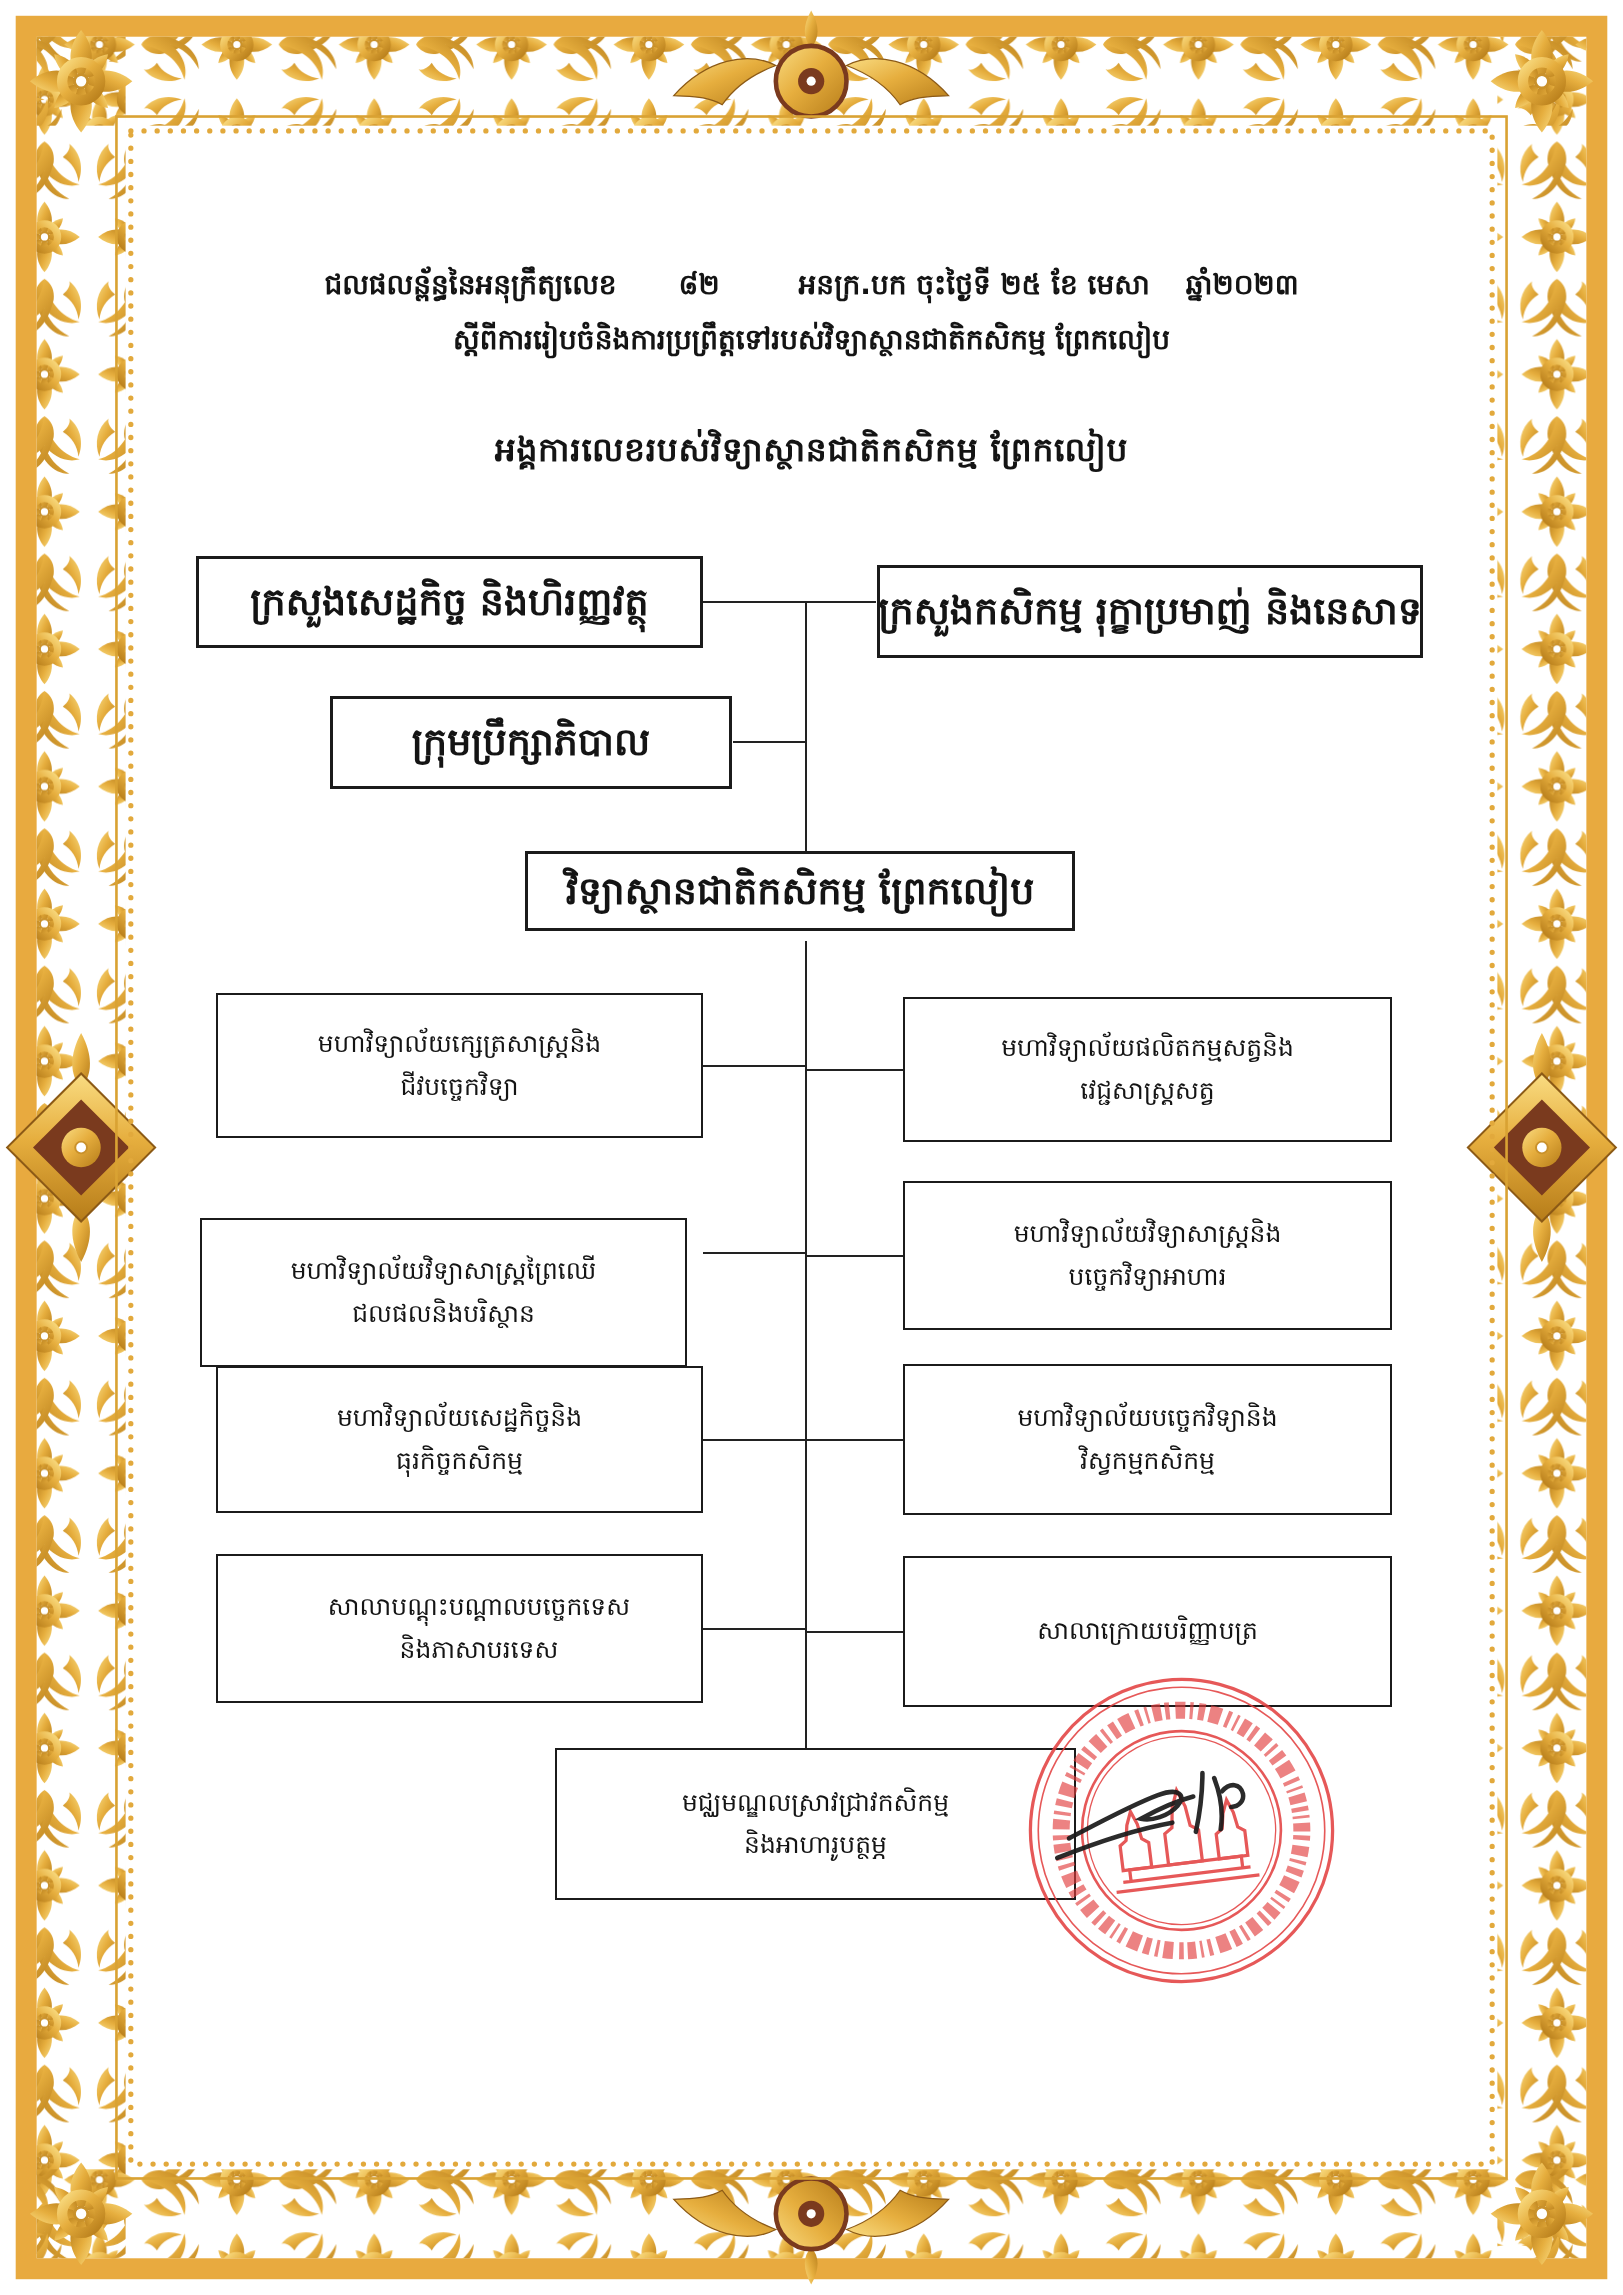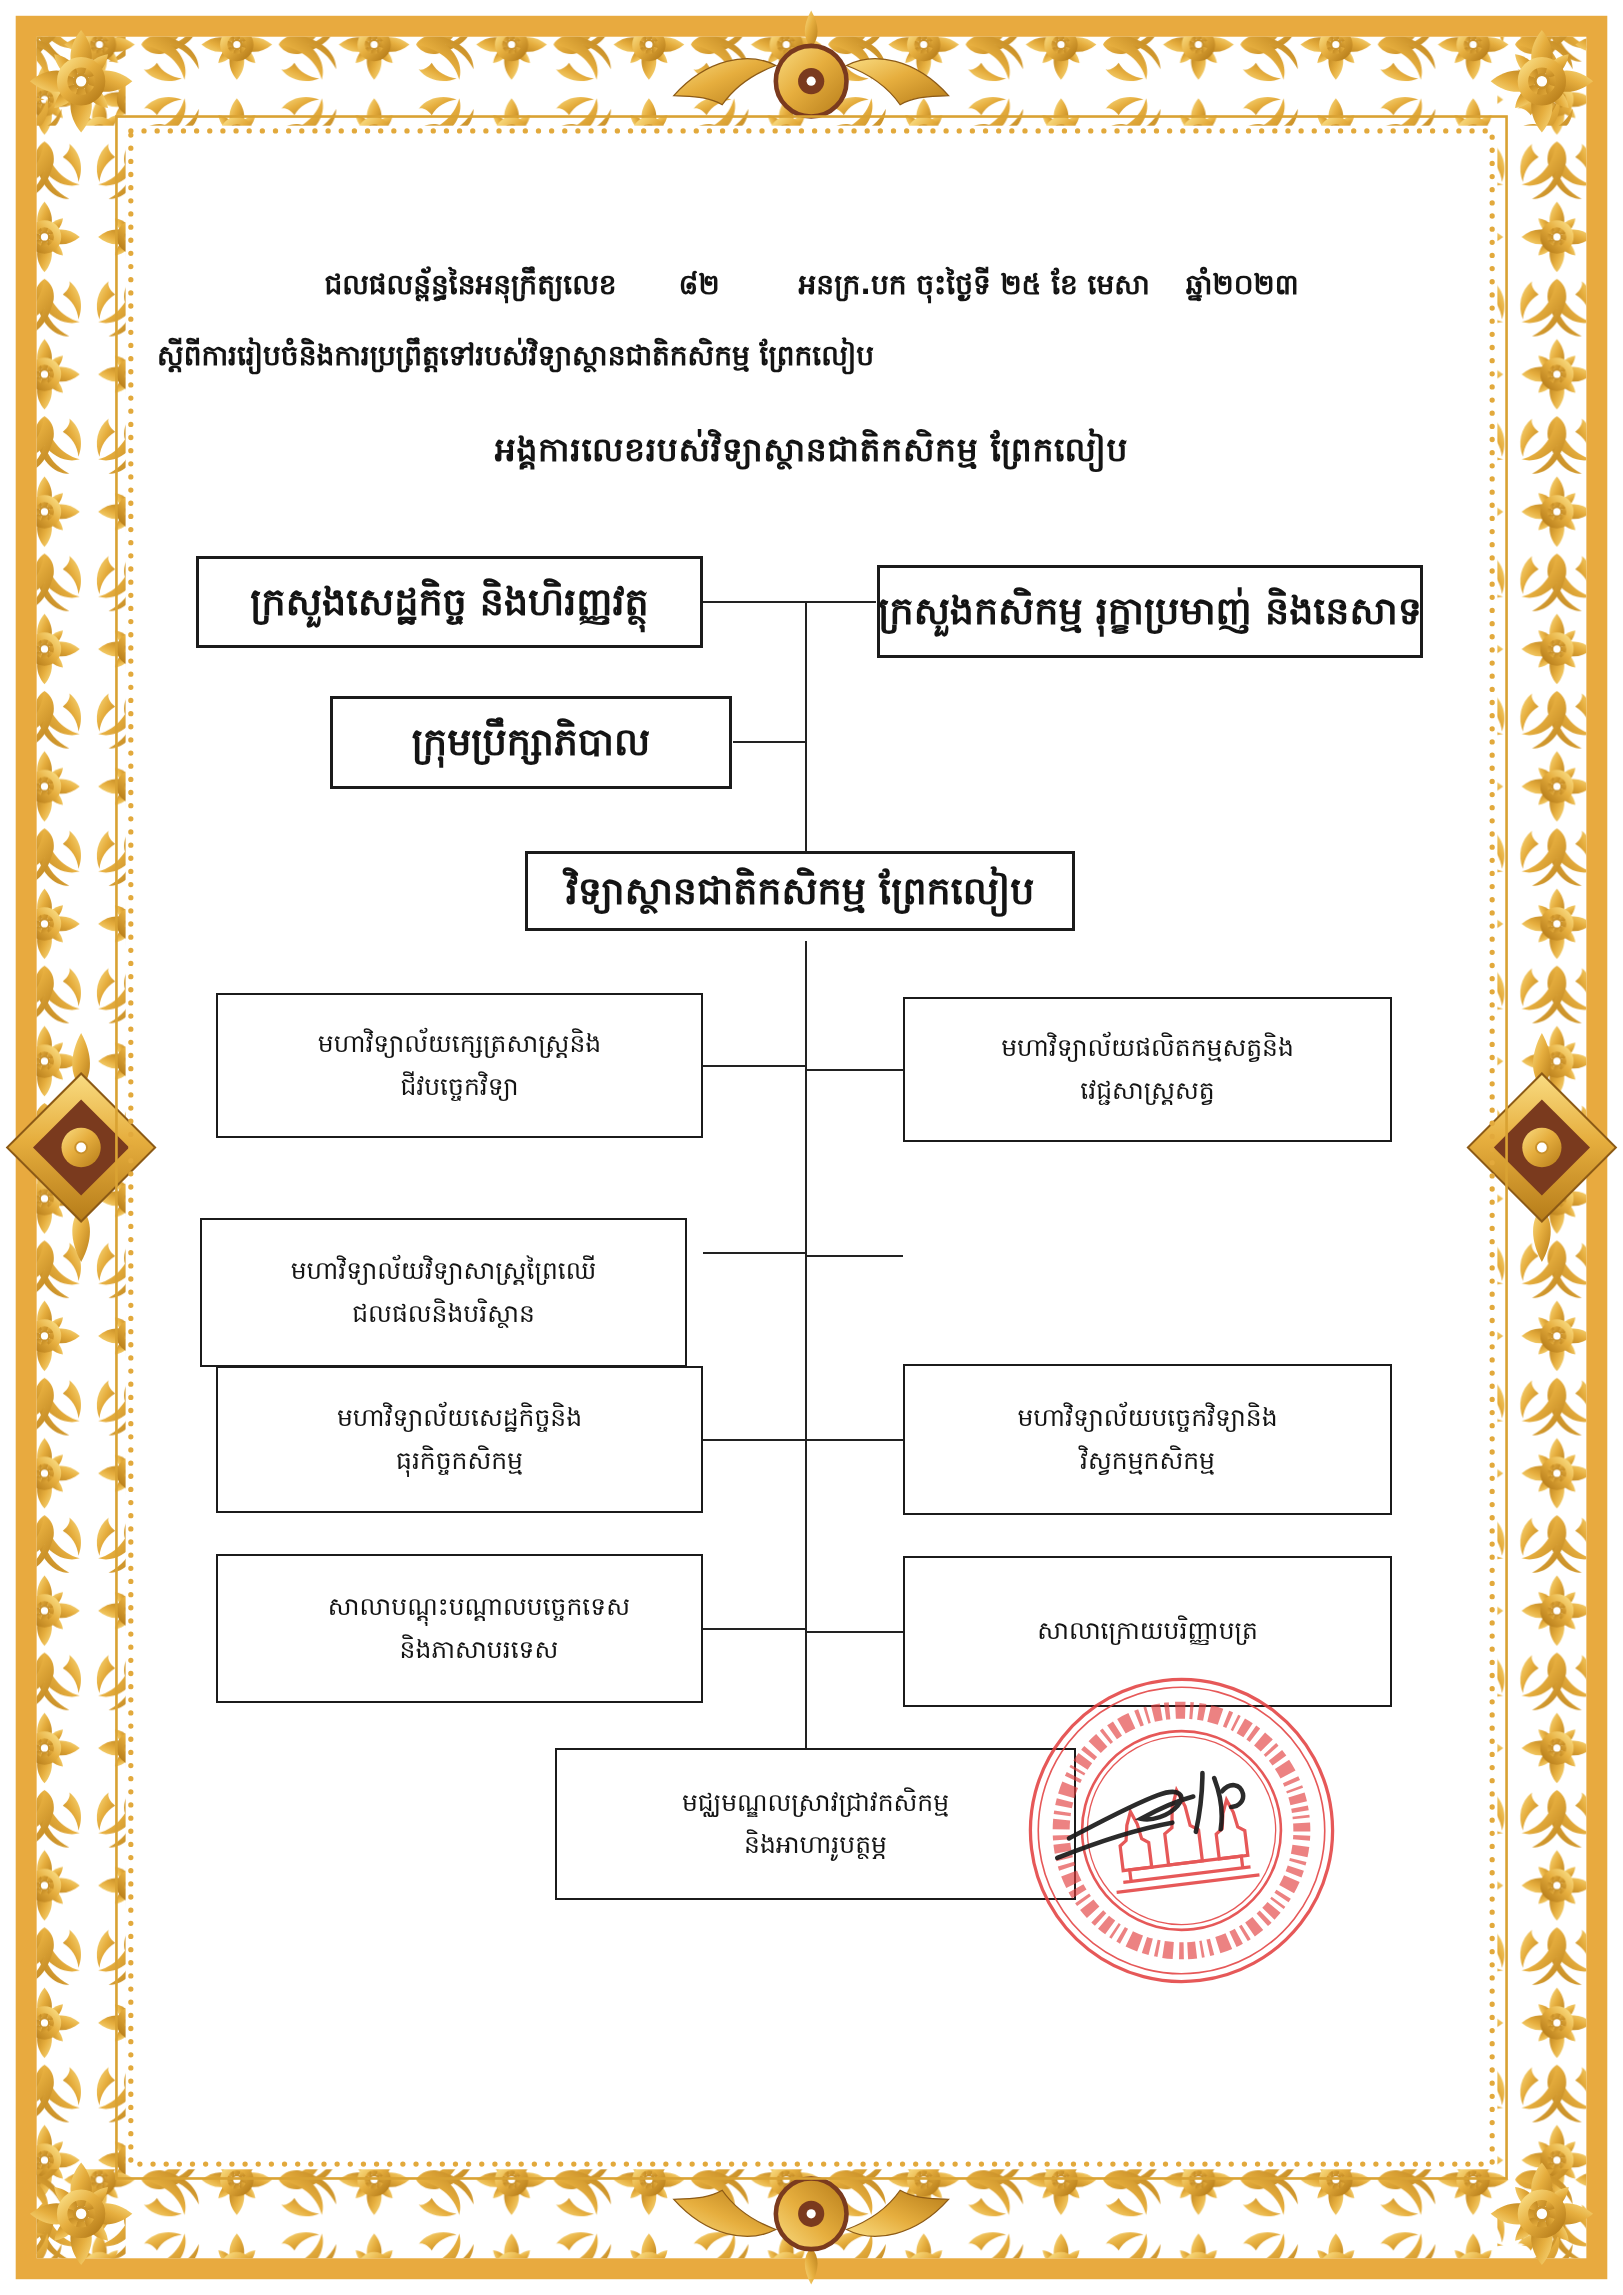--- a/index.html
+++ b/index.html
@@ -11,22 +11,22 @@
   
   .subtitle1{
     position:absolute;left:157px;right:157px;top:267px;z-index:2;
     display:flex;justify-content:center;align-items:flex-start;
     font-size:28px;font-weight:600;line-height:1.3;white-space:nowrap;
   }
   .subtitle1 .g1{margin-right:62px;}
   .subtitle1 .g2{margin-right:79px;}
   .subtitle1 .g3{margin-right:36px;}
   .subtitle2{
-    position:absolute;left:157px;right:157px;top:338px;z-index:2;
-    text-align:left;font-size:28px;font-weight:600;line-height:1.3;
+    position:absolute;left:157px;right:157px;top:322px;z-index:2;
+    text-align:center;font-size:28px;font-weight:600;line-height:1.3;
   }
   .chart-title{
     position:absolute;left:157px;right:157px;top:429px;z-index:2;
     text-align:center;font-size:33px;font-weight:800;letter-spacing:0.7px;
   }
   
   .obox{
     position:absolute;background:#ffffff;border:2.6px solid #1b1b1b;
     box-sizing:border-box;display:flex;flex-direction:column;
     align-items:center;justify-content:center;text-align:center;
@@ -169,20 +169,24 @@
   </div>
   <div class="obox" style="left:216px;top:1554px;width:487px;height:149px;padding-left:48px;">
     <span class="ln">សាលាបណ្តុះបណ្តាលបច្ចេកទេស</span>
     <span class="ln">និងភាសាបរទេស</span>
   </div>
 
   <div class="obox" style="left:903px;top:997px;width:489px;height:145px;">
     <span class="ln">មហាវិទ្យាល័យផលិតកម្មសត្វនិង</span>
     <span class="ln">វេជ្ជសាស្ត្រសត្វ</span>
   </div>
+  <div class="obox" style="left:903px;top:1181px;width:489px;height:149px;">
+    <span class="ln">មហាវិទ្យាល័យវិទ្យាសាស្ត្រនិង</span>
+    <span class="ln">បច្ចេកវិទ្យាអាហារ</span>
+  </div>
   <div class="obox" style="left:903px;top:1364px;width:489px;height:151px;">
     <span class="ln">មហាវិទ្យាល័យបច្ចេកវិទ្យានិង</span>
     <span class="ln">វិស្វកម្មកសិកម្ម</span>
   </div>
   <div class="obox" style="left:903px;top:1556px;width:489px;height:151px;">
     <span class="ln">សាលាក្រោយបរិញ្ញាបត្រ</span>
     <span class="ln"></span>
   </div>
 
   <div class="obox" style="left:555px;top:1748px;width:521px;height:152px;">

